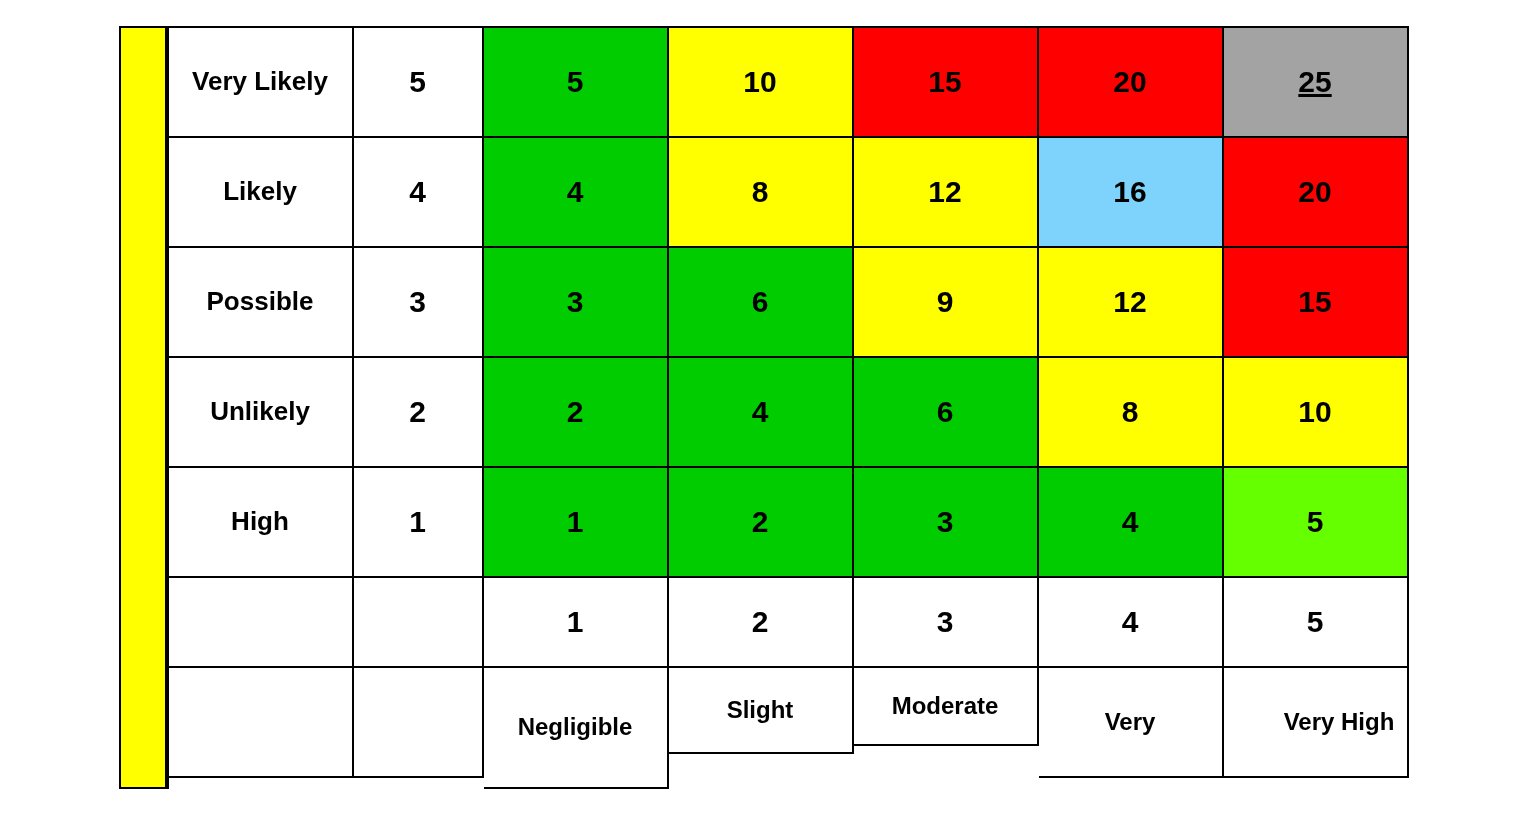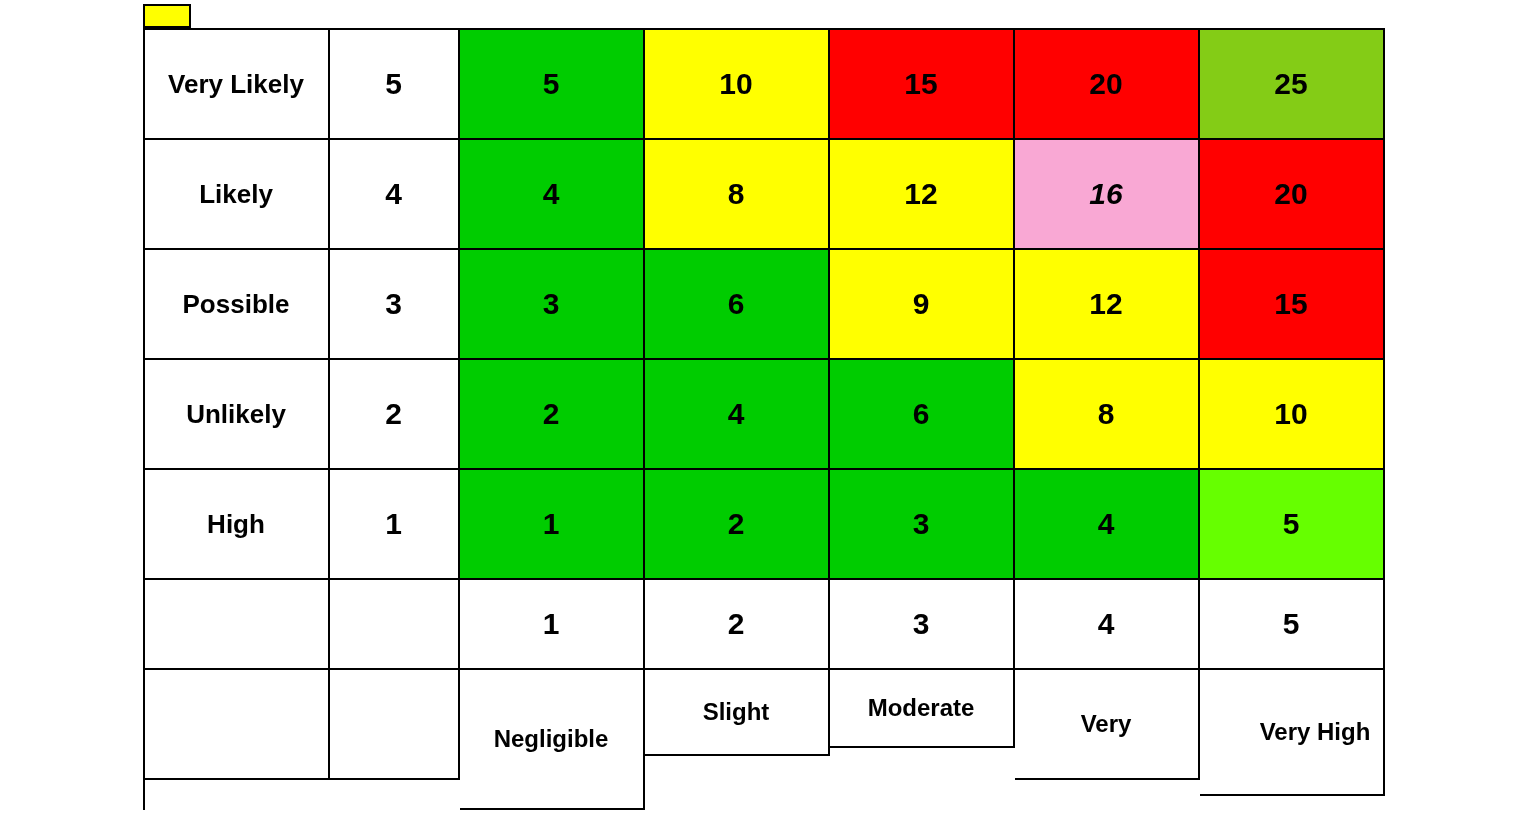--- a/index.html
+++ b/index.html
@@ -1,15 +1,15 @@
 <!DOCTYPE html>
 <html><head>
   <meta charset="utf-8">
   <style>
-    * { box-sizing: border-box; margin: 0; padding: 0; flex-direction: column; }
+    * { box-sizing: border-box; margin: 0; padding: 0; }
     body {
       width: 1527px;
       height: 814px;
       background: #fff;
       display: flex;
       align-items: center;
       justify-content: center;
       font-family: Arial, sans-serif;
     }
     .matrix-wrapper {
@@ -82,27 +82,27 @@
 <div class="matrix-wrapper">
   <div class="probability-label"></div>
   <div class="main-table-area">
     <div class="top-grid" id="top-grid" style="grid-template-columns: 185px 130px 185px 185px 185px 185px 185px;">
     <div class="cell label-cell">Very Likely</div>
         <div class="cell number-cell">5</div>
         <div class="cell" style="background-color: rgb(0, 204, 0);">5</div>
         <div class="cell" style="background-color: rgb(255, 255, 0);">10</div>
         <div class="cell" style="background-color: rgb(255, 0, 0);">15</div>
         <div class="cell" style="background-color: rgb(255, 0, 0);">20</div>
-        <div class="cell" style="background-color: #84cc16;">25</div>
+        <div class="cell" style="background-color: #a3a3a3; text-decoration: underline;">25</div>
         <div class="cell label-cell">Likely</div>
         <div class="cell number-cell">4</div>
         <div class="cell" style="background-color: rgb(0, 204, 0);">4</div>
         <div class="cell" style="background-color: rgb(255, 255, 0);">8</div>
         <div class="cell" style="background-color: rgb(255, 255, 0);">12</div>
-        <div class="cell" style="background-color: #f9a8d4; font-style: italic;">16</div>
+        <div class="cell" style="background-color: #7dd3fc;">16</div>
         <div class="cell" style="background-color: rgb(255, 0, 0);">20</div>
         <div class="cell label-cell">Possible</div>
         <div class="cell number-cell">3</div>
         <div class="cell" style="background-color: rgb(0, 204, 0);">3</div>
         <div class="cell" style="background-color: rgb(0, 204, 0);">6</div>
         <div class="cell" style="background-color: rgb(255, 255, 0);">9</div>
         <div class="cell" style="background-color: rgb(255, 255, 0);">12</div>
         <div class="cell" style="background-color: rgb(255, 0, 0);">15</div>
         <div class="cell label-cell">Unlikely</div>
         <div class="cell number-cell">2</div>
@@ -122,20 +122,20 @@
     <div class="bottom-grid" id="bottom-grid" style="grid-template-columns: 185px 130px 185px 185px 185px 185px 185px;">
     <div class="cell empty" style="border-bottom: 2px solid rgb(0, 0, 0); height: 90px;"></div>
         <div class="cell empty" style="border-bottom: 2px solid rgb(0, 0, 0); height: 90px;"></div>
         <div class="cell number-cell" style="height: 90px;">1</div>
         <div class="cell number-cell" style="height: 90px;">2</div>
         <div class="cell number-cell" style="height: 90px;">3</div>
         <div class="cell number-cell" style="height: 90px;">4</div>
         <div class="cell number-cell" style="height: 90px;">5</div>
         <div class="cell empty" style="height: 110px;"></div>
         <div class="cell empty" style="height: 110px;"></div>
-        <div class="cell label-cell" style="height: 140px; font-size: 24px;">Negligible</div>
+        <div class="cell label-cell" style="height: 121px; font-size: 24px;">Negligible</div>
         <div class="cell label-cell" style="height: 86px; font-size: 24px;">Slight</div>
         <div class="cell label-cell" style="height: 78px; font-size: 24px;">Moderate</div>
         <div class="cell label-cell" style="height: 110px; font-size: 24px;">Very</div>
-        <div class="cell label-cell" style="height: 126px; font-size: 24px; padding-left: 48px;">Very High</div>
+        <div class="cell label-cell" style="height: 110px; font-size: 24px; padding-left: 48px;">Very High</div>
       </div>
   </div>
 </div>
 
 </body></html>

